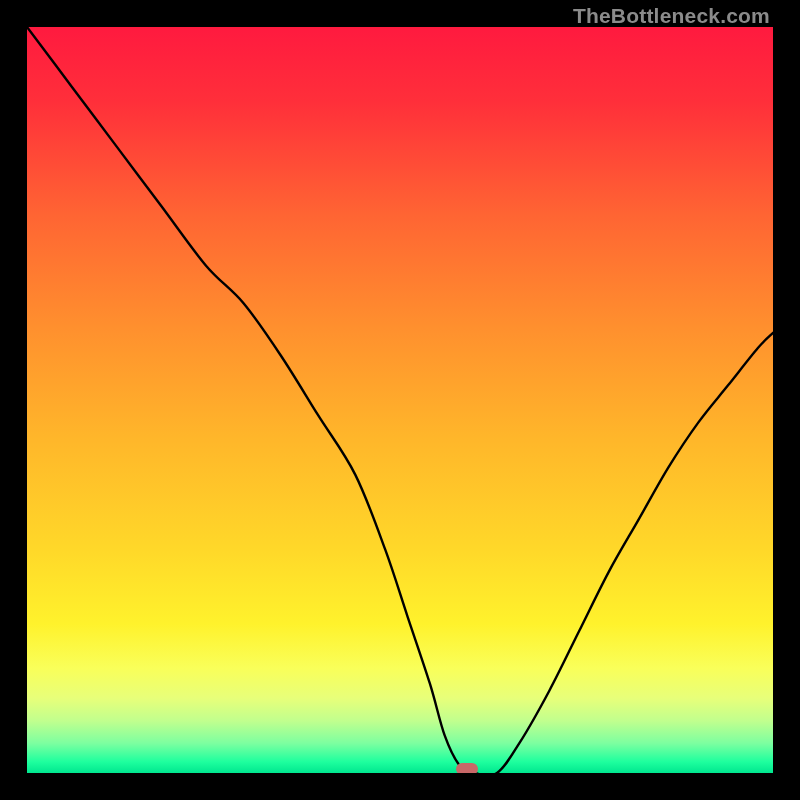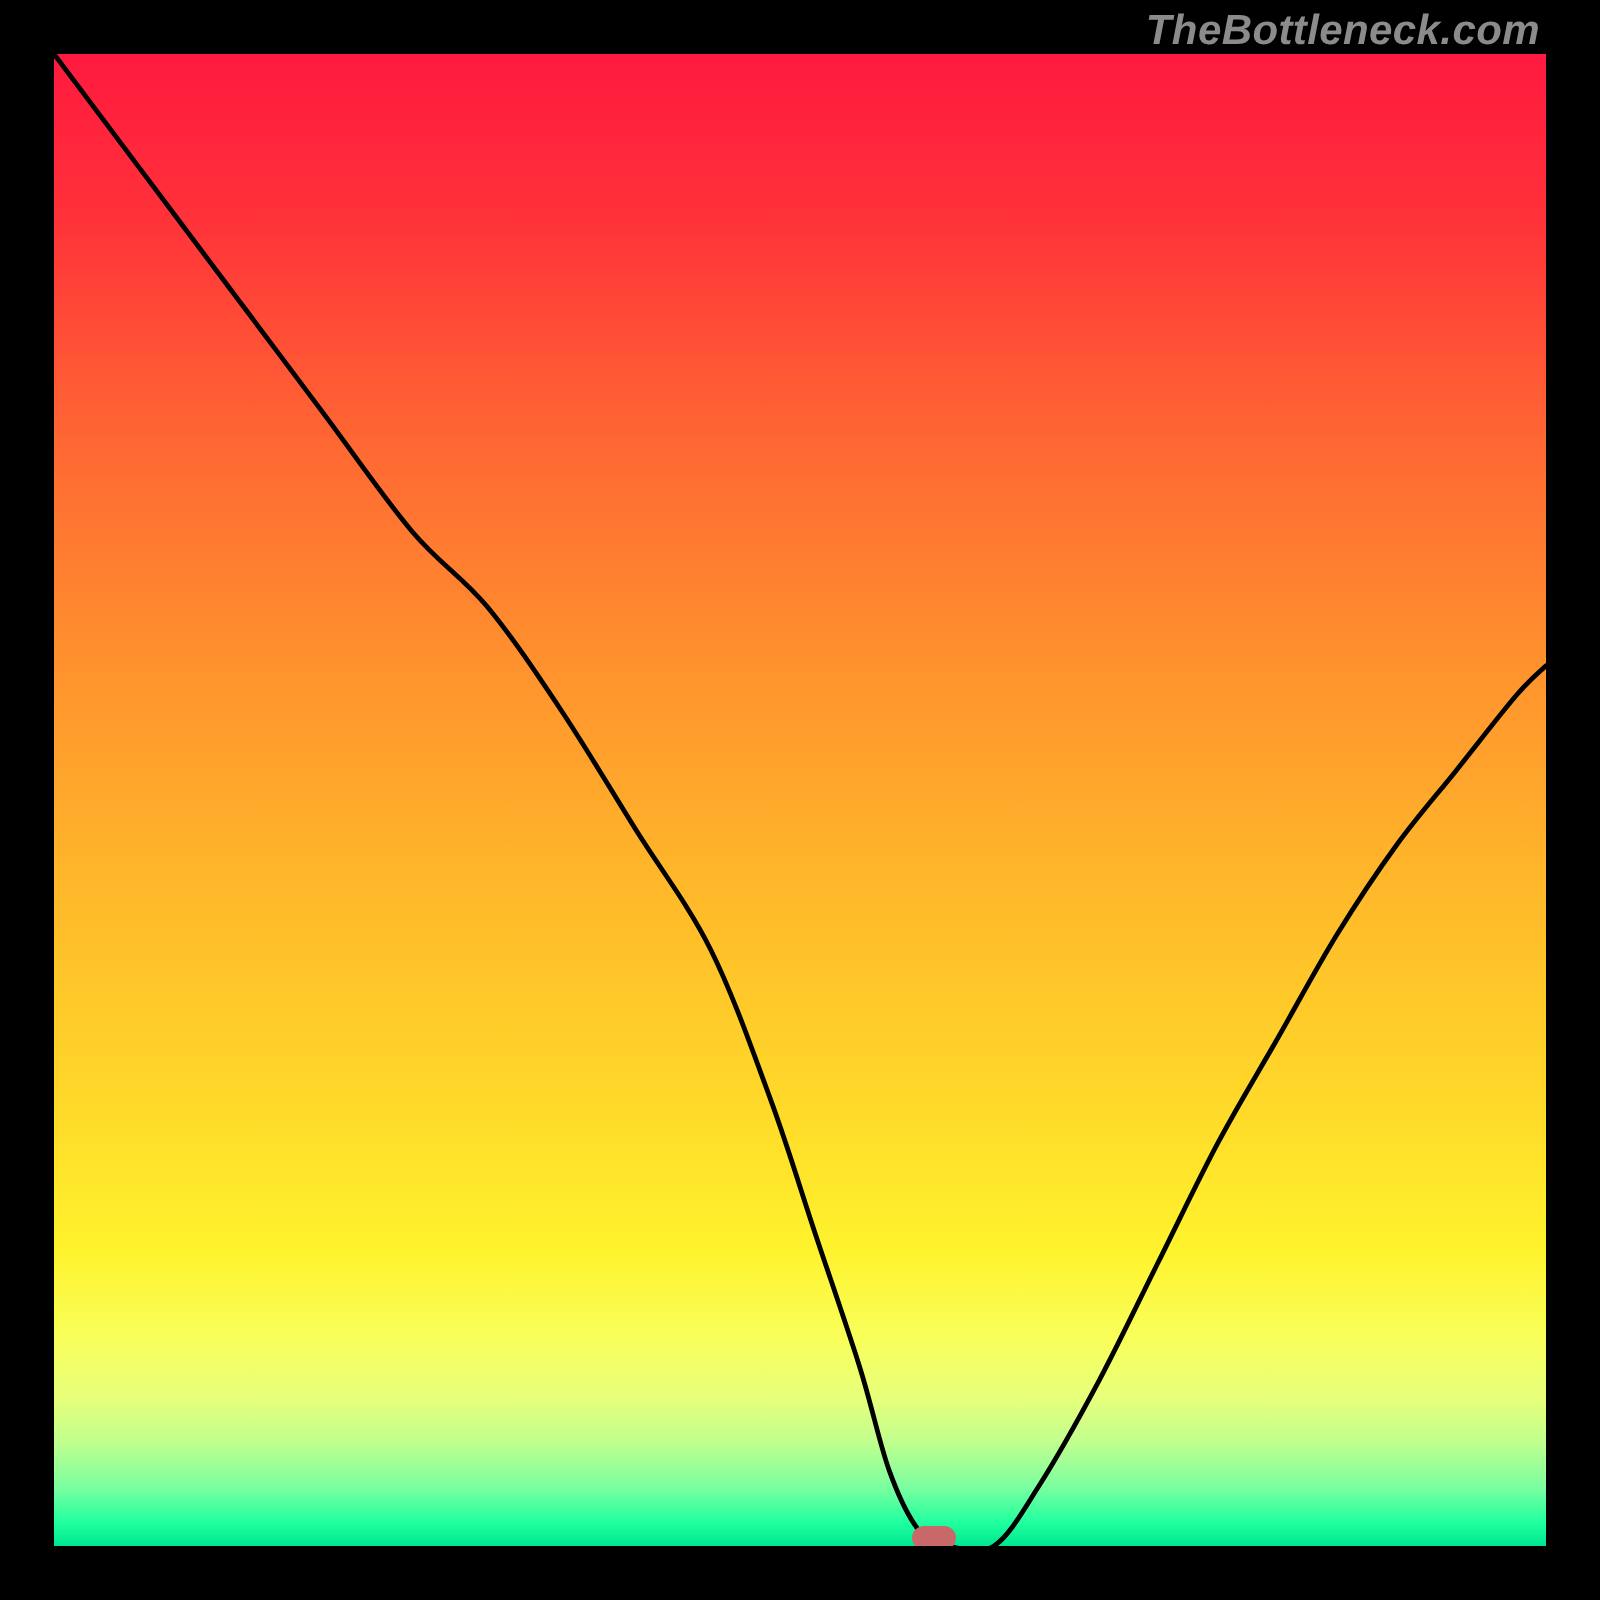--- a/index.html
+++ b/index.html
@@ -9,21 +9,20 @@
     height: 800px;
     background: #000;
     overflow: hidden;
     font-family: Arial, Helvetica, sans-serif;
   }
   .chart-wrap {
     position: relative;
     width: 800px;
     height: 800px;
     background: #000;
-    font-style: italic;
   }
   .plot-area {
     position: absolute;
     left: 27px;
     top: 27px;
     width: 746px;
     height: 746px;
     overflow: hidden;
   }
   .gradient-bg {

